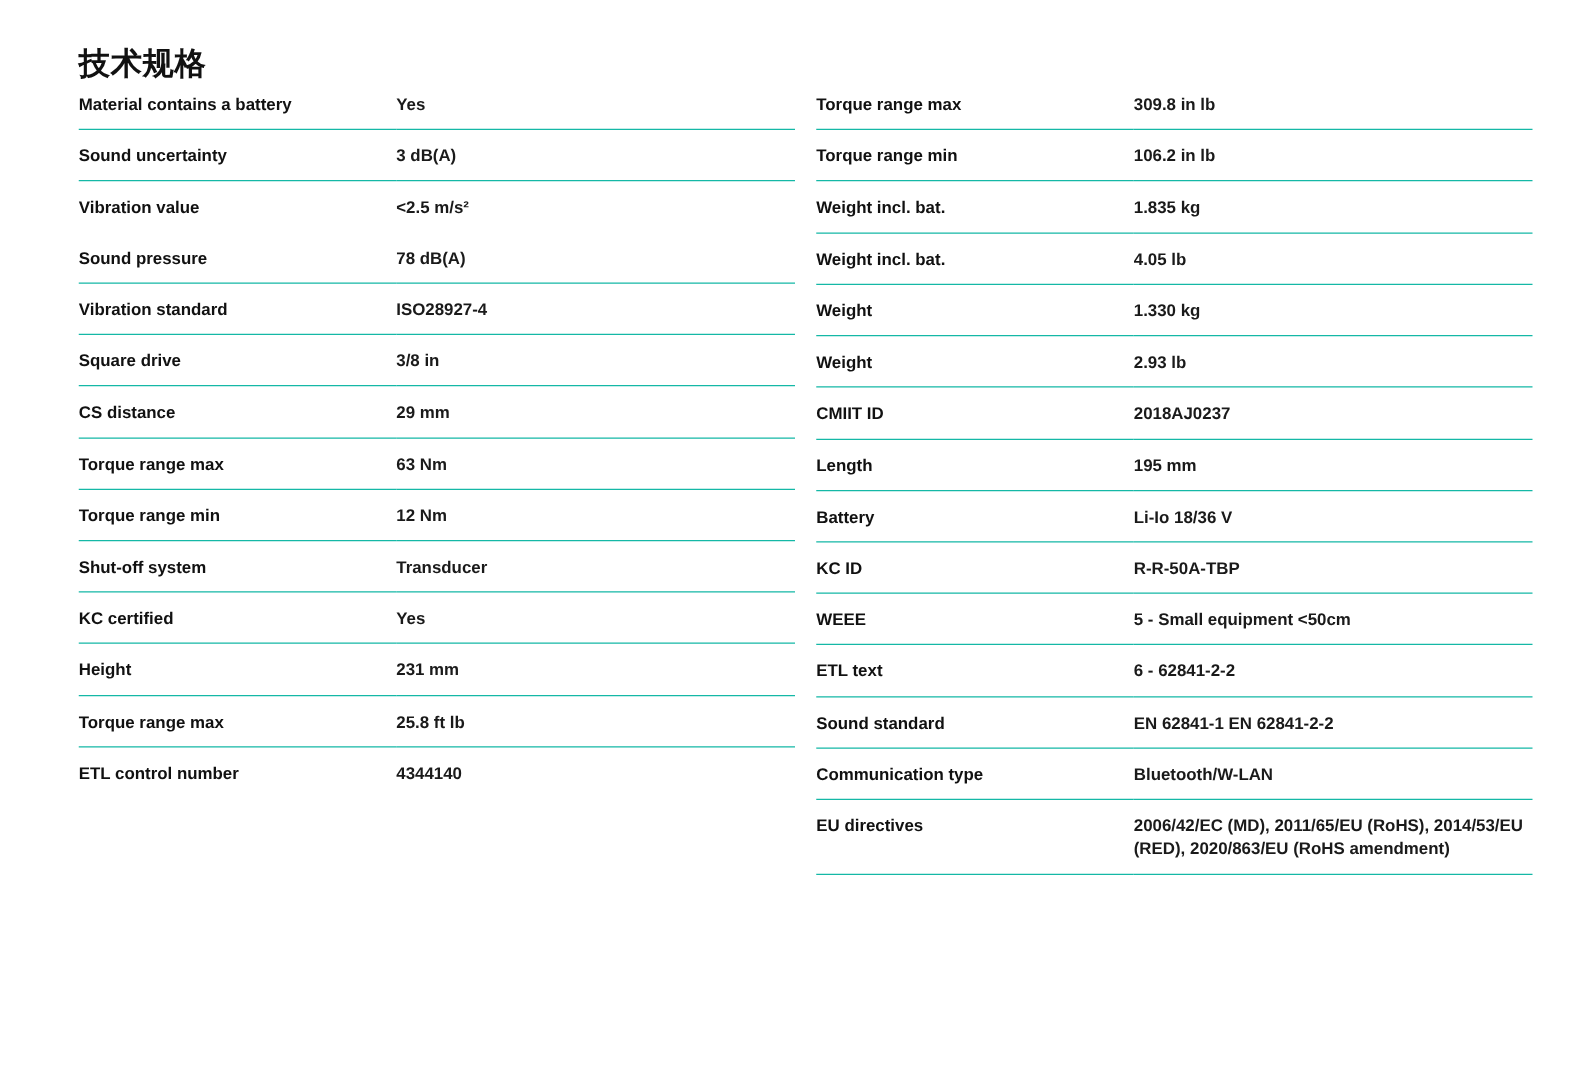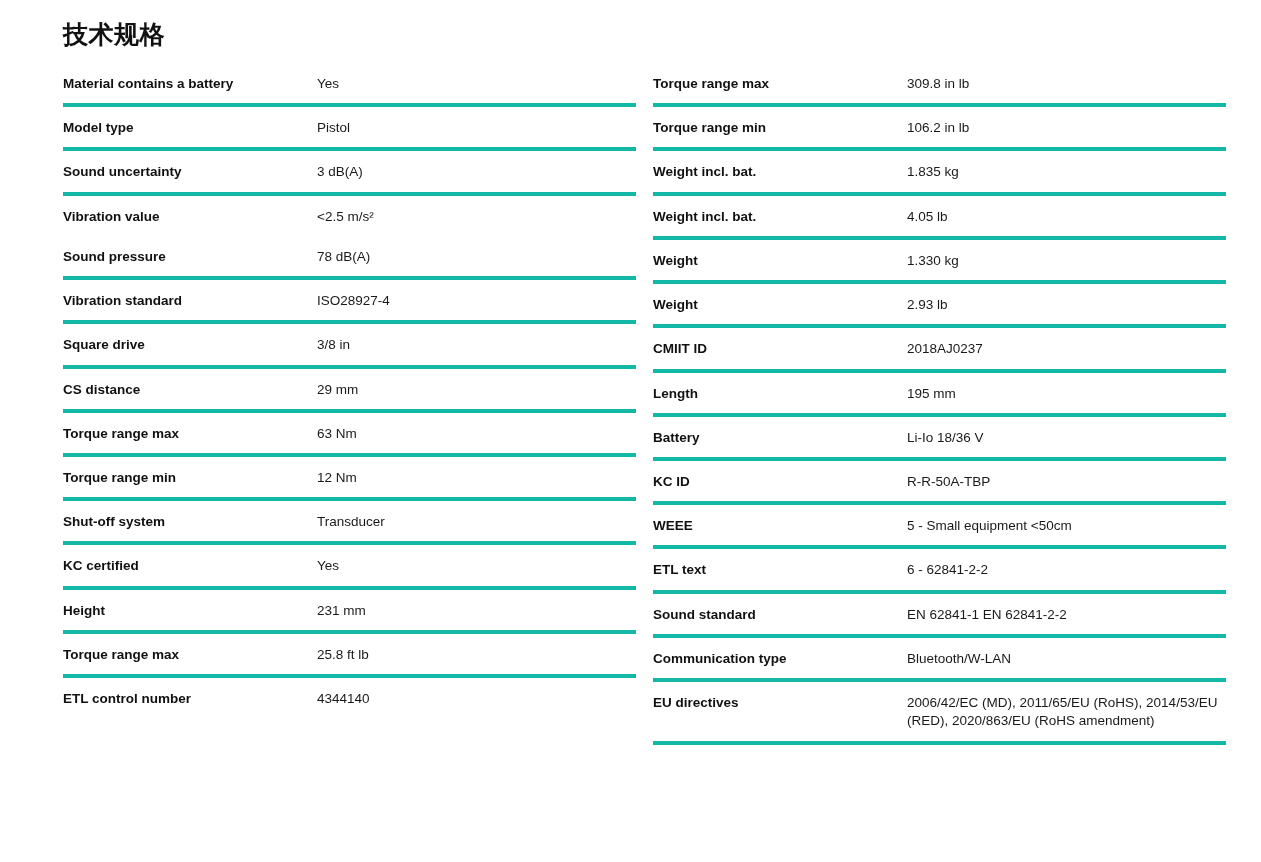--- a/index.html
+++ b/index.html
@@ -13,21 +13,21 @@
   .page {
     position: relative;
     width: 1261px;
     height: 862px;
     overflow: hidden;
     background: #ffffff;
   }
   .title {
     position: absolute;
     left: 63px;
-    top: 18px;
+    top: 34px;
     font-size: 25px;
     font-weight: bold;
     letter-spacing: 0.5px;
     color: #111111;
   }
   .columns {
     position: absolute;
     left: 0;
     top: 63px;
     width: 1261px;
@@ -40,38 +40,38 @@
   }
   .col-left { padding-left: 63px; padding-right: 0px; }
   .col-right { padding-left: 653px; padding-right: 0px; margin-left: -630px; width: 1261px; }
   .spec-table {
     width: 100%;
     border-collapse: collapse;
   }
   .col-left .spec-table { width: 573px; }
   .col-right .spec-table { width: 573px; }
   .spec-row {
-    border-bottom: 4px solid #14b8a6;
+    border-bottom: 1px solid #14b8a6;
   }
   .spec-row.no-rule {
     border-bottom: none;
   }
   .spec-label {
     font-size: 13.5px;
     font-weight: bold;
     color: #111111;
     padding: 12px 0 10px 0;
     vertical-align: top;
     width: 254px;
     line-height: 1.35;
     white-space: nowrap;
   }
   .spec-value {
     font-size: 13.5px;
-    font-weight: normal;
+    font-weight: bold;
     color: #1a1a1a;
     padding: 12px 0 10px 0;
     vertical-align: top;
     line-height: 1.35;
   }
   .col-right .spec-label { width: 254px; }
 </style>
 </head>
 <body>
 
@@ -79,24 +79,20 @@
 
   <div class="title">技术规格</div>
 
   <div class="columns">
     <div class="col col-left">
       <table class="spec-table">
         <tbody>
             <tr class="spec-row">
               <td class="spec-label">Material contains a battery</td>
               <td class="spec-value">Yes</td>
-            </tr>
-            <tr class="spec-row">
-              <td class="spec-label">Model type</td>
-              <td class="spec-value">Pistol</td>
             </tr>
             <tr class="spec-row">
               <td class="spec-label">Sound uncertainty</td>
               <td class="spec-value">3 dB(A)</td>
             </tr>
             <tr class="spec-row no-rule">
               <td class="spec-label">Vibration value</td>
               <td class="spec-value">&lt;2.5 m/s²</td>
             </tr>
             <tr class="spec-row">

